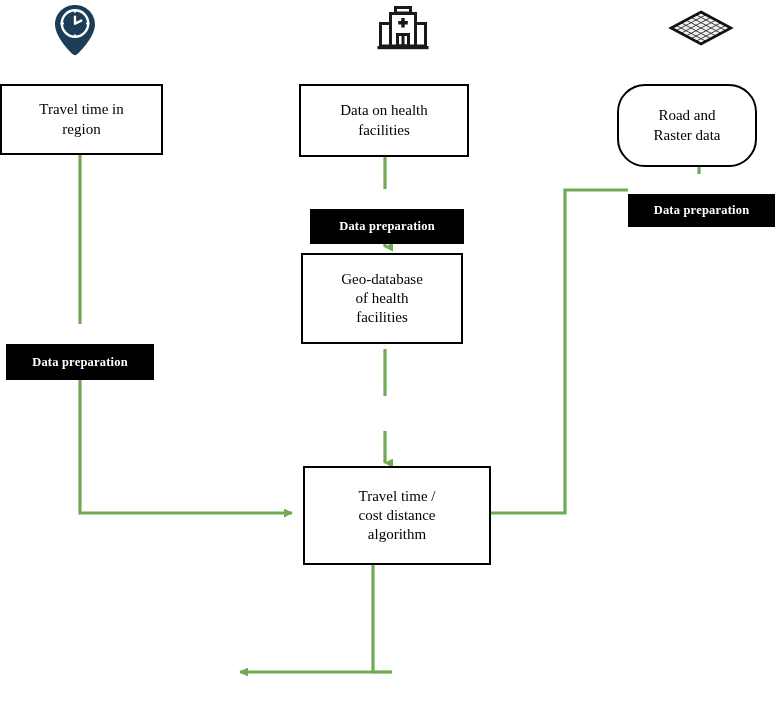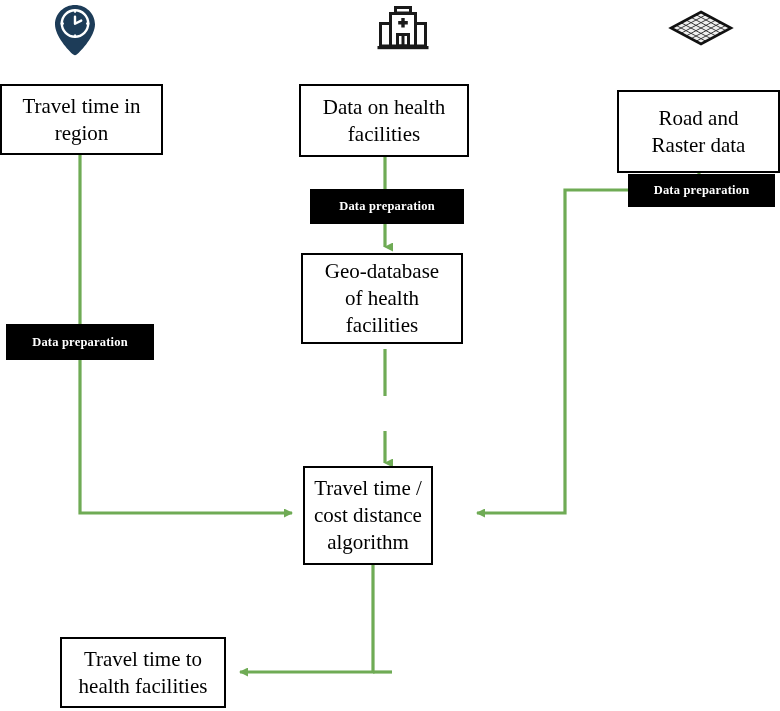--- a/index.html
+++ b/index.html
@@ -22,36 +22,37 @@
     background: #ffffff;
     border: 2.5px solid #000000;
     display: flex;
     align-items: center;
     justify-content: center;
     text-align: center;
     z-index: 6;
   }
   .pbox .ptext {
     font-family: "Liberation Serif", "DejaVu Serif", serif;
-    font-size: 21px;
+    font-size: 15px;
     line-height: 1.28;
     color: #000000;
     white-space: pre-line;
     padding: 0 6px;
   }
   
   .chip {
     position: absolute;
     box-sizing: border-box;
     background: #000000;
     display: flex;
     align-items: center;
     justify-content: center;
     text-align: center;
     z-index: 8;
+    margin-top: 20px;
   }
   .chip .ctext {
     color: #ffffff;
     font-weight: bold;
     white-space: nowrap;
   }
   .chip.serif .ctext {
     font-family: "Liberation Serif", "DejaVu Serif", serif;
     font-size: 12.5px;
     letter-spacing: .2px;
@@ -159,41 +160,37 @@
   <div class="pbox" style="left:0px; top:84px; width:163px; height:71px;">
     <span class="ptext">Travel time in
 region</span>
   </div>
 
   <div class="pbox" style="left:299px; top:84px; width:170px; height:73px;">
     <span class="ptext">Data on health
 facilities</span>
   </div>
 
-  <div class="pbox" style="left:617px; top:90px; width:163px; height:83px;">
+  <div class="pbox" style="left:617px; top:84px; width:140px; height:83px;border-radius:28px;">
     <span class="ptext">Road and
 Raster data</span>
   </div>
 
   <div class="pbox" style="left:301px; top:253px; width:162px; height:91px;">
     <span class="ptext">Geo-database
 of health
 facilities</span>
   </div>
 
-  <div class="pbox" style="left:303px; top:466px; width:130px; height:99px;">
+  <div class="pbox" style="left:303px; top:466px; width:188px; height:99px;">
     <span class="ptext">Travel time /
 cost distance
 algorithm</span>
   </div>
 
-  <div class="pbox" style="left:60px; top:637px; width:166px; height:71px;">
-    <span class="ptext">Travel time to
-health facilities</span>
-  </div>
 
   <div class="chip serif" style="left:6px; top:324px; width:148px; height:36px;">
     <span class="ctext">Data preparation</span>
   </div>
 
   <div class="chip serif" style="left:310px; top:189px; width:154px; height:35px;">
     <span class="ctext">Data preparation</span>
   </div>
 
   <div class="chip serif" style="left:628px; top:174px; width:147px; height:33px;">

